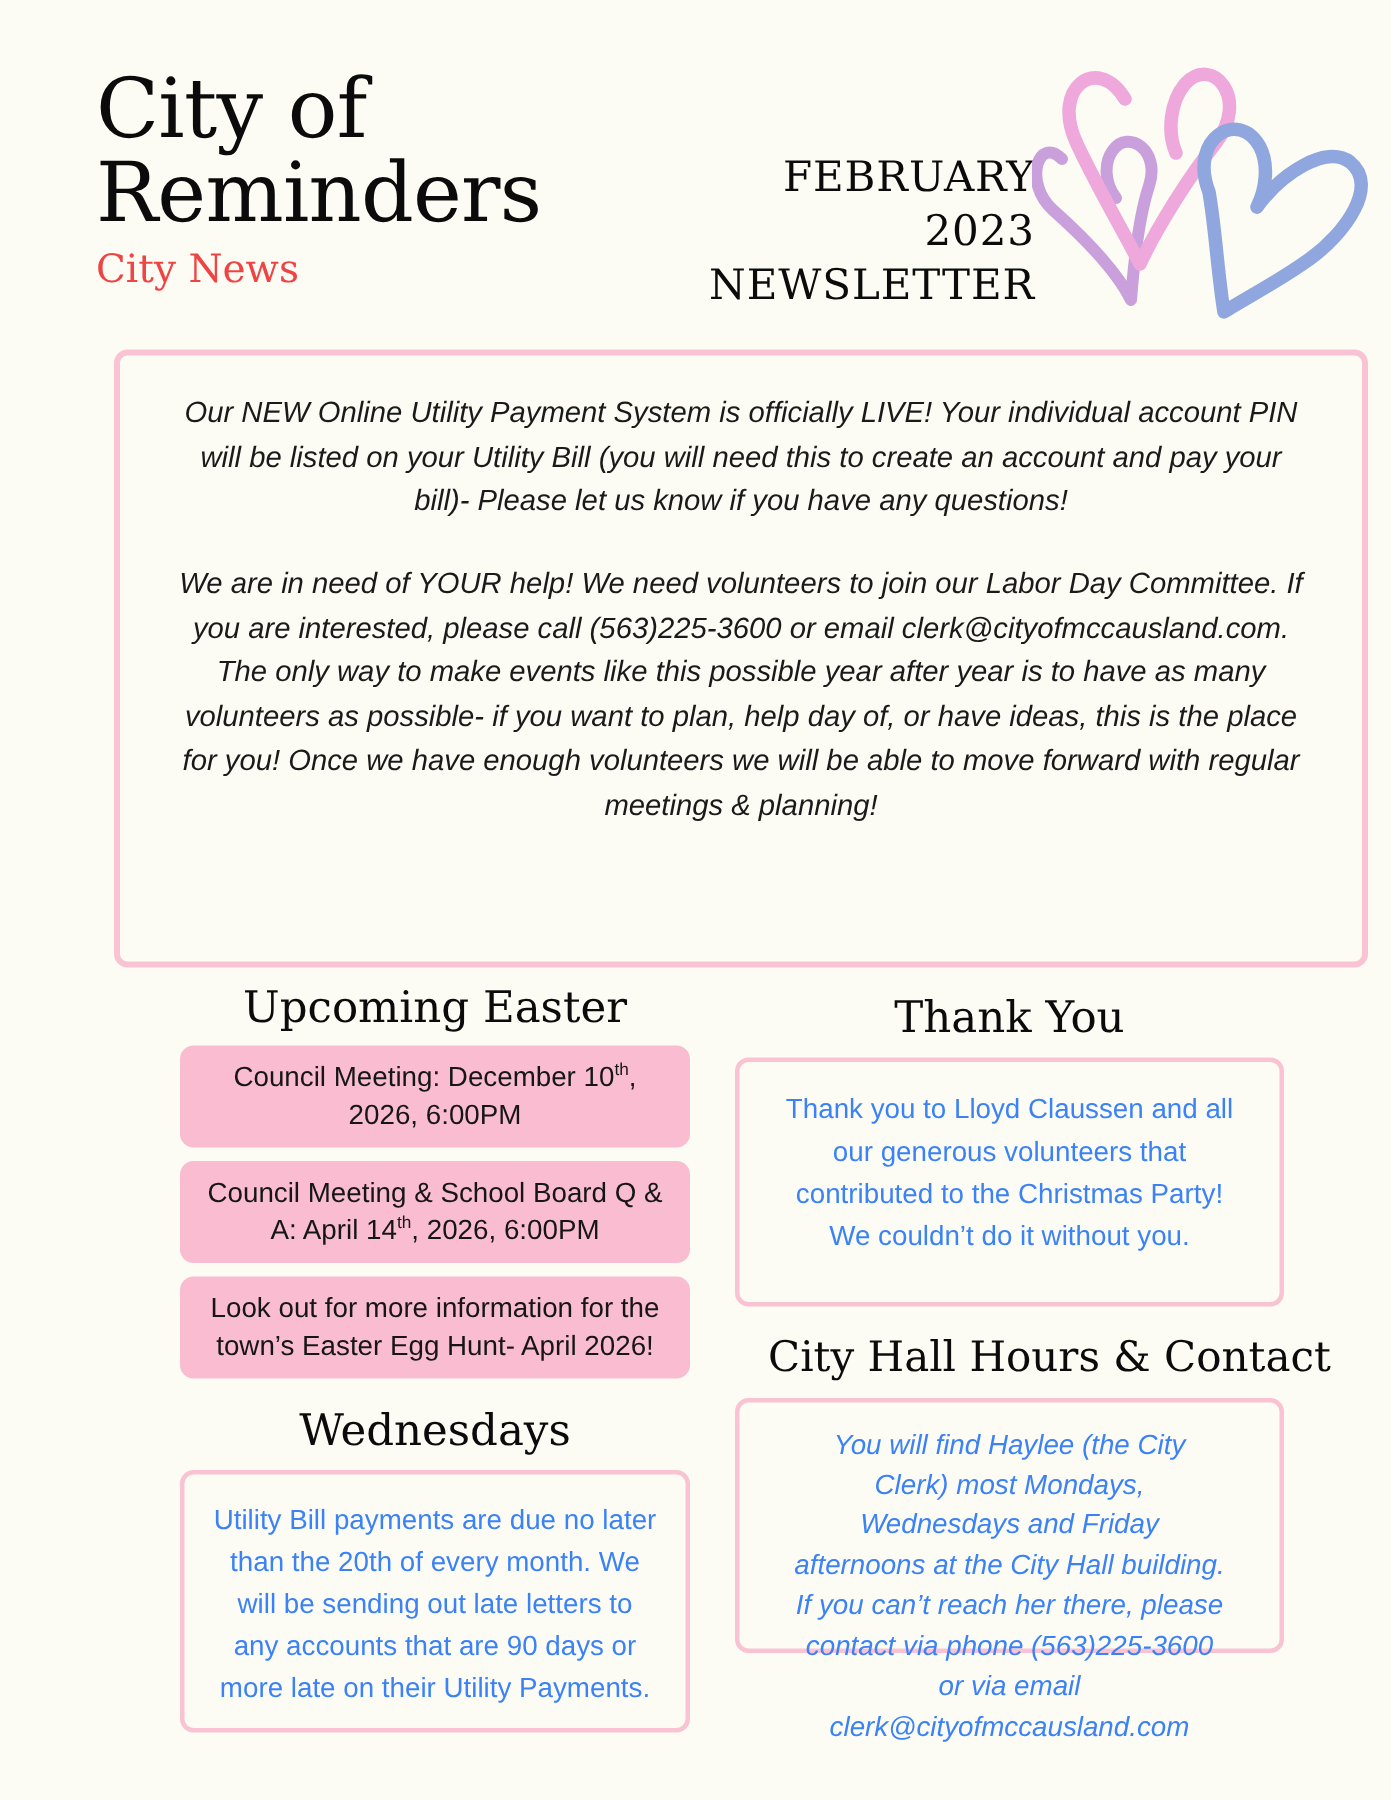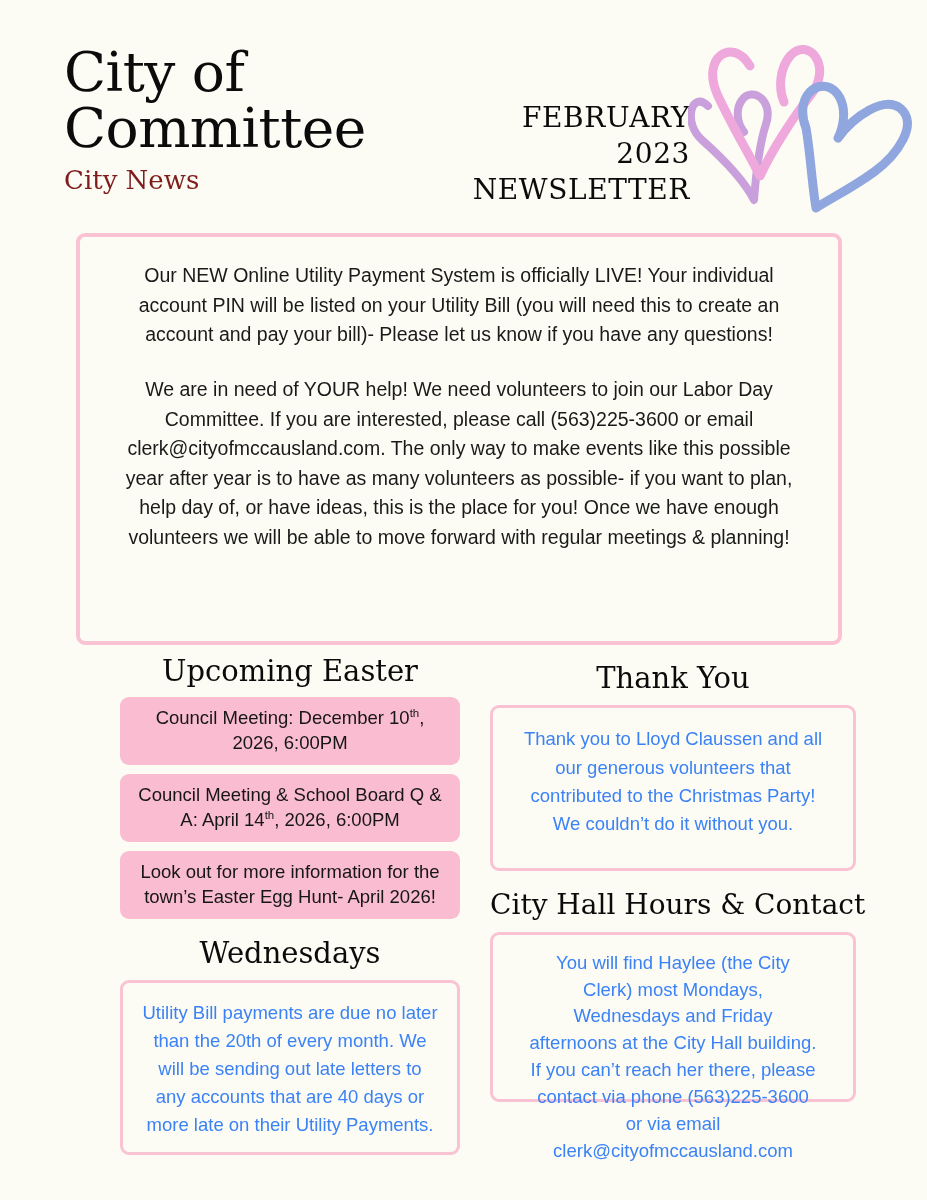--- a/index.html
+++ b/index.html
@@ -39,21 +39,21 @@
     font-size: 55px;
     line-height: 1.02;
     letter-spacing: -0.5px;
     color: #0B0B0B;
     font-weight: 400;
   }
 
   .masthead-sub {
     font-family: "DejaVu Serif", "Liberation Serif", serif;
     font-size: 26px;
-    color: #7f1d1d;
+    color: #ef4444;
     margin-top: 9px;
     letter-spacing: 0px;
   }
 
   .issue-block {
     position: absolute;
     left: 470px;
     top: 100px;
     width: 220px;
     text-align: right;
@@ -72,26 +72,27 @@
     width: 230px;
     height: 200px;
   }
   .hearts svg { display:block; }
 
   
   .announce {
     position: absolute;
     left: 76px;
     top: 233px;
-    width: 766px;
+    width: 836px;
     height: 412px;
     border: 4px solid #FAC3D4;
     border-radius: 9px;
     background: #FCFCF4;
     padding: 24px 34px 16px 34px;
+    font-style: italic;
   }
 
   .announce p {
     font-family: "Liberation Sans", sans-serif;
     font-size: 19.5px;
     line-height: 1.52;
     color: #1A1A1A;
     text-align: center;
   }
   .announce p.second { margin-top: 25px; }
@@ -156,39 +157,40 @@
     padding: 16px 18px 22px 18px;
     height: 175px;
   }
 
   .thankyou-card {
     margin-top: 11px;
     padding: 17px 22px;
     height: 166px;
   }
 
-  .cityhall-head { margin-top: 18px; }
+  .cityhall-head { margin-top: 18px; margin-left: 22px; }
   .cityhall-card {
     margin-top: 11px;
     padding: 15px 36px;
     height: 170px;
     line-height: 1.45;
+    font-style: italic;
   }
 </style>
 </head>
 <body>
 
 <div class="page">
 
   <div class="header">
 
     <div class="masthead">
       <div class="masthead-title">
         <div>City of</div>
-        <div>Committee</div>
+        <div>Reminders</div>
       </div>
       <div class="masthead-sub">City News</div>
     </div>
 
     <div class="issue-block">
       <div>FEBRUARY</div>
       <div>2023</div>
       <div>NEWSLETTER</div>
     </div>
 
@@ -224,21 +226,21 @@
       </div>
 
       <div class="event-card">
         <span>Look out for more information for the town’s Easter Egg Hunt- April 2026!</span><sup></sup><span></span>
       </div>
 
     </div>
 
     <div class="sec-head reminders-head">Wednesdays</div>
     <div class="outline-card reminders-card">
-      <span>Utility Bill payments are due no later than the 20th of every month. We will be sending out late letters to any accounts that are 40 days or more late on their Utility Payments.</span>
+      <span>Utility Bill payments are due no later than the 20th of every month. We will be sending out late letters to any accounts that are 90 days or more late on their Utility Payments.</span>
     </div>
 
   </div>
 
   <div class="col-right">
 
     <div class="sec-head">Thank You</div>
     <div class="outline-card thankyou-card">
       <span>Thank you to Lloyd Claussen and all our generous volunteers that contributed to the Christmas Party! We couldn’t do it without you.</span>
     </div>

